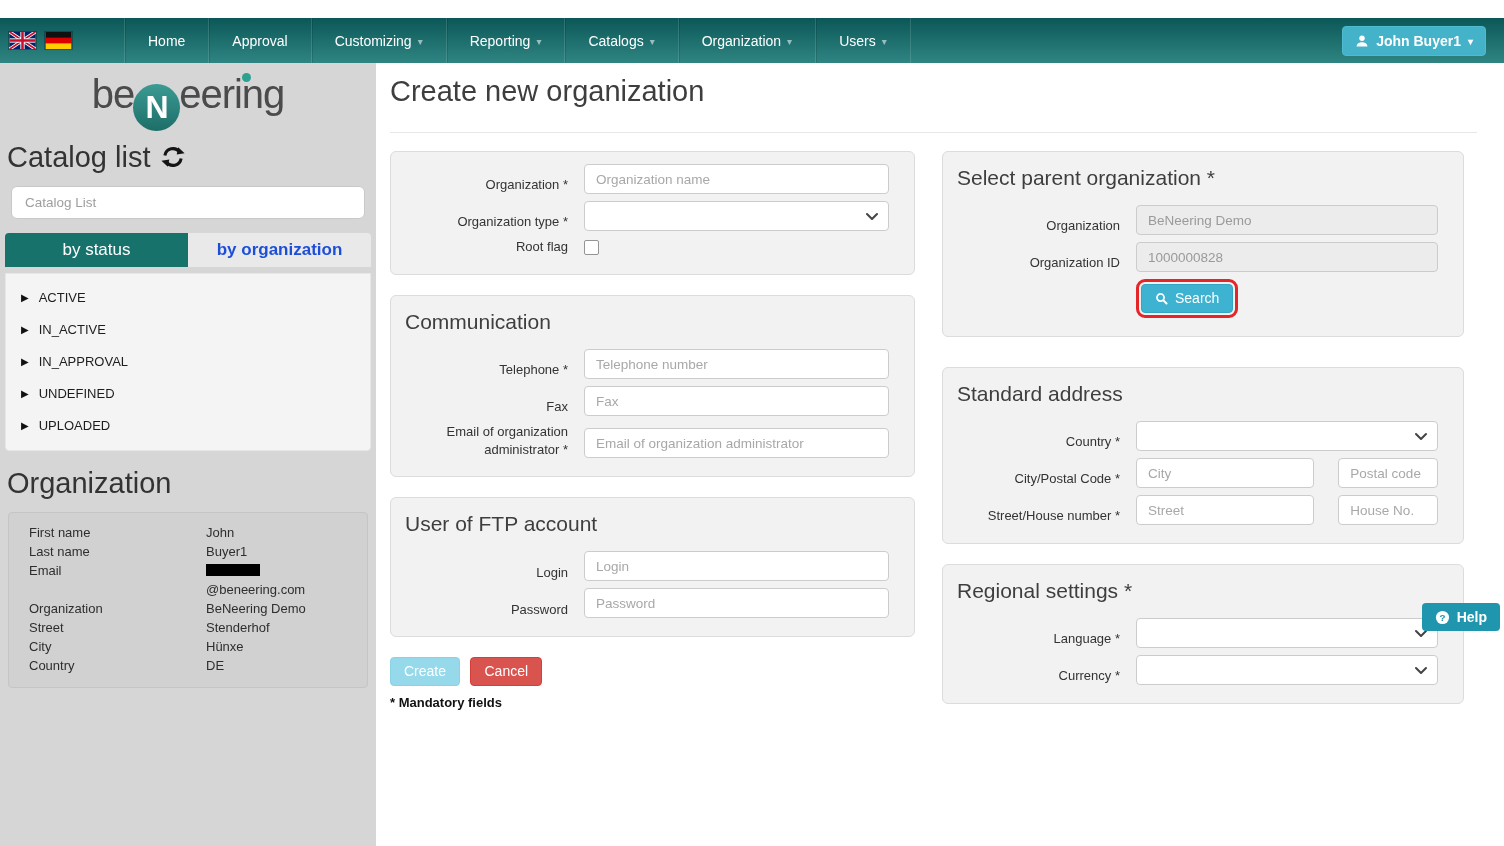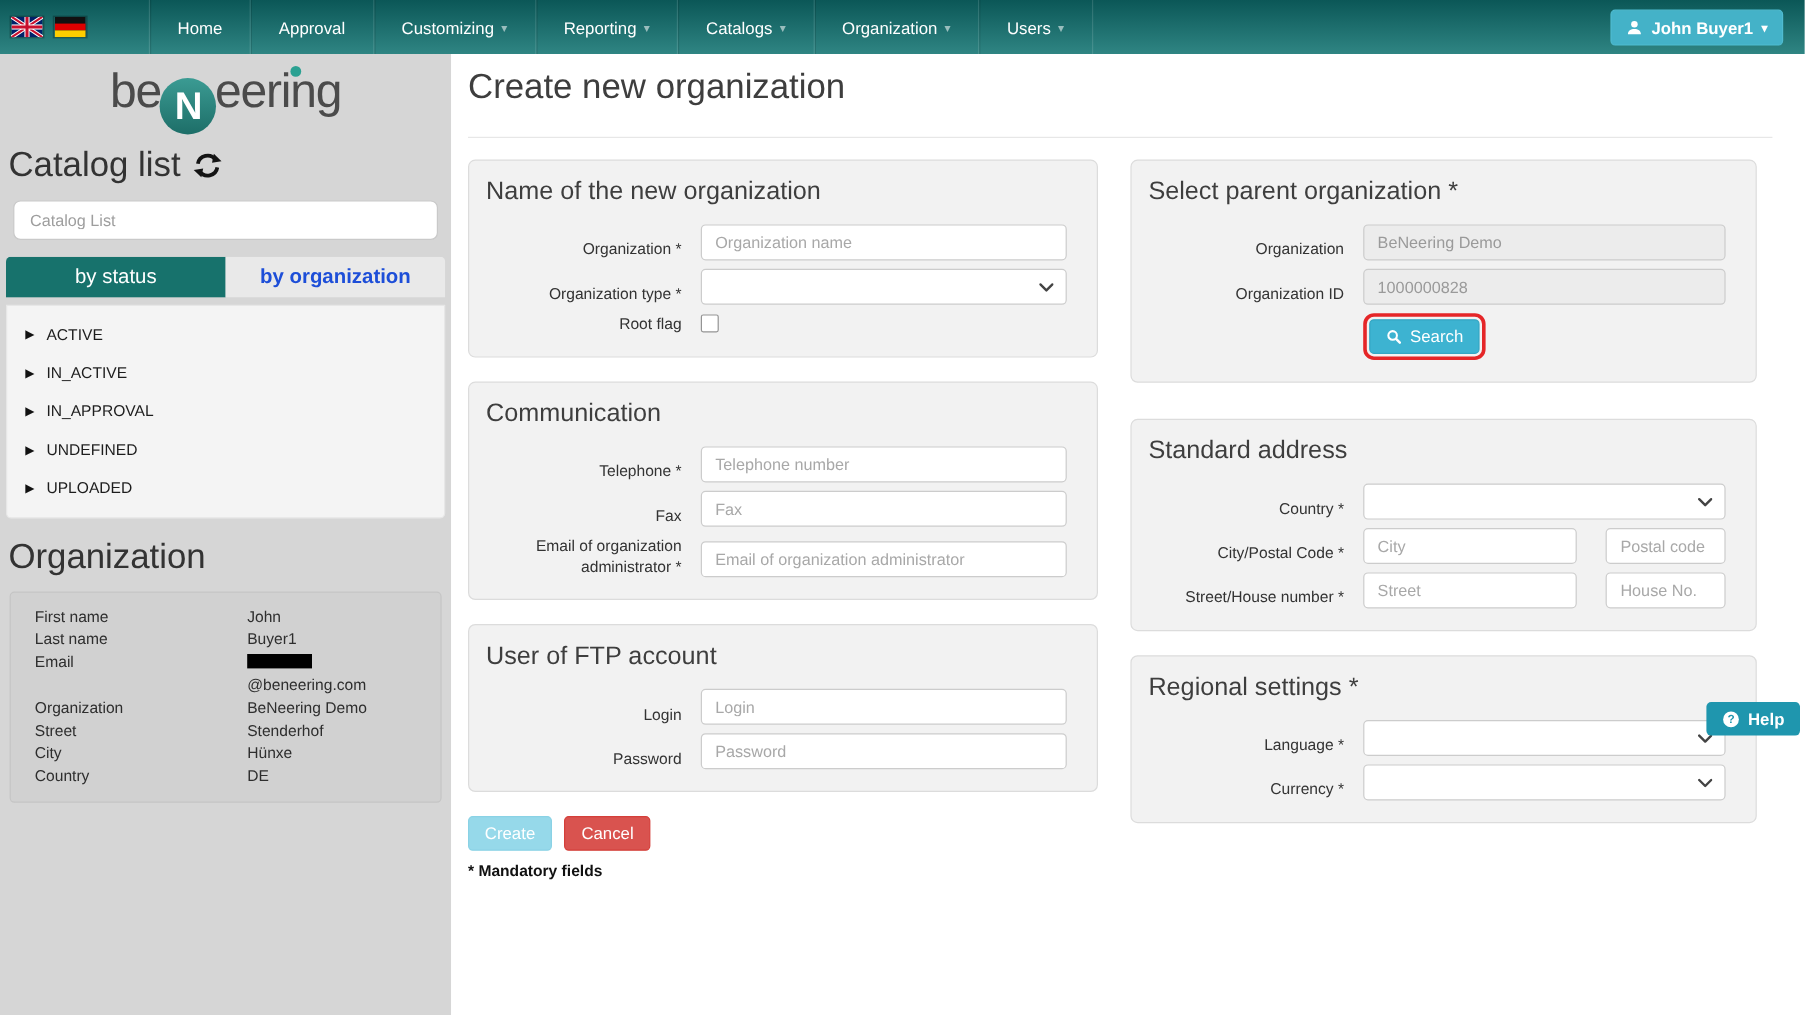--- a/index.html
+++ b/index.html
@@ -1,19 +1,19 @@
 <!DOCTYPE html>
 <html><head>
 <meta charset="utf-8">
 <style>
   * { box-sizing: border-box; }
   html, body { margin: 0; padding: 0; width: 1504px; height: 846px; overflow: hidden;
     font-family: "Liberation Sans", sans-serif; background: #fff; }
   .app { width: 1504px; height: 658px; display: grid;
-    grid-template-rows: 45px 801px; grid-template-columns: 376px 1128px; position: relative; }
+    grid-template-rows: 45px 801px; grid-template-columns: 376px 1128px; position: relative; margin-top: 18px; }
 
   
   .navbar { grid-column: 1 / 3; background: linear-gradient(180deg, #0b5757 0%, #2f8583 100%);
     display: flex; align-items: stretch; }
   .flags { display: flex; align-items: center; gap: 9px; padding-left: 9px; width: 124px; }
   .flag { display: inline-block; line-height: 0; cursor: pointer; box-shadow: 0 0 0 1px rgba(0,0,0,.25); }
   .flag svg { width: 27px; height: 17px; display: block; }
   .nav-items { display: flex; align-items: stretch; }
   .nav-item { display: flex; align-items: center; gap: 6px; padding: 0 23px; color: #fff;
     font-size: 14px; cursor: pointer; border-left: 1px solid rgba(255,255,255,.13);
@@ -256,21 +256,20 @@
     </div>
   </aside>
 
   <main class="main">
     <h1 class="page-title">Create new organization</h1>
 
     <div class="columns">
       <div class="col-left">
 
         <section class="panel">
-          <h2 class="panel-title">Name of the new organization</h2>
           <div class="frow">
             <label class="flabel">Organization *</label>
             <div class="fctrl"><input class="tin" type="text" placeholder="Organization name" style=""></div>
           </div>
           <div class="frow">
             <label class="flabel">Organization type *</label>
             <div class="fctrl">
                 <div class="select">
                   <span class="sel-caret"><svg viewBox="0 0 12 8">
                       <path d="M1 1.5 6 6.5 11 1.5" fill="none" stroke="#444" stroke-width="2" stroke-linecap="round" stroke-linejoin="round"></path>

